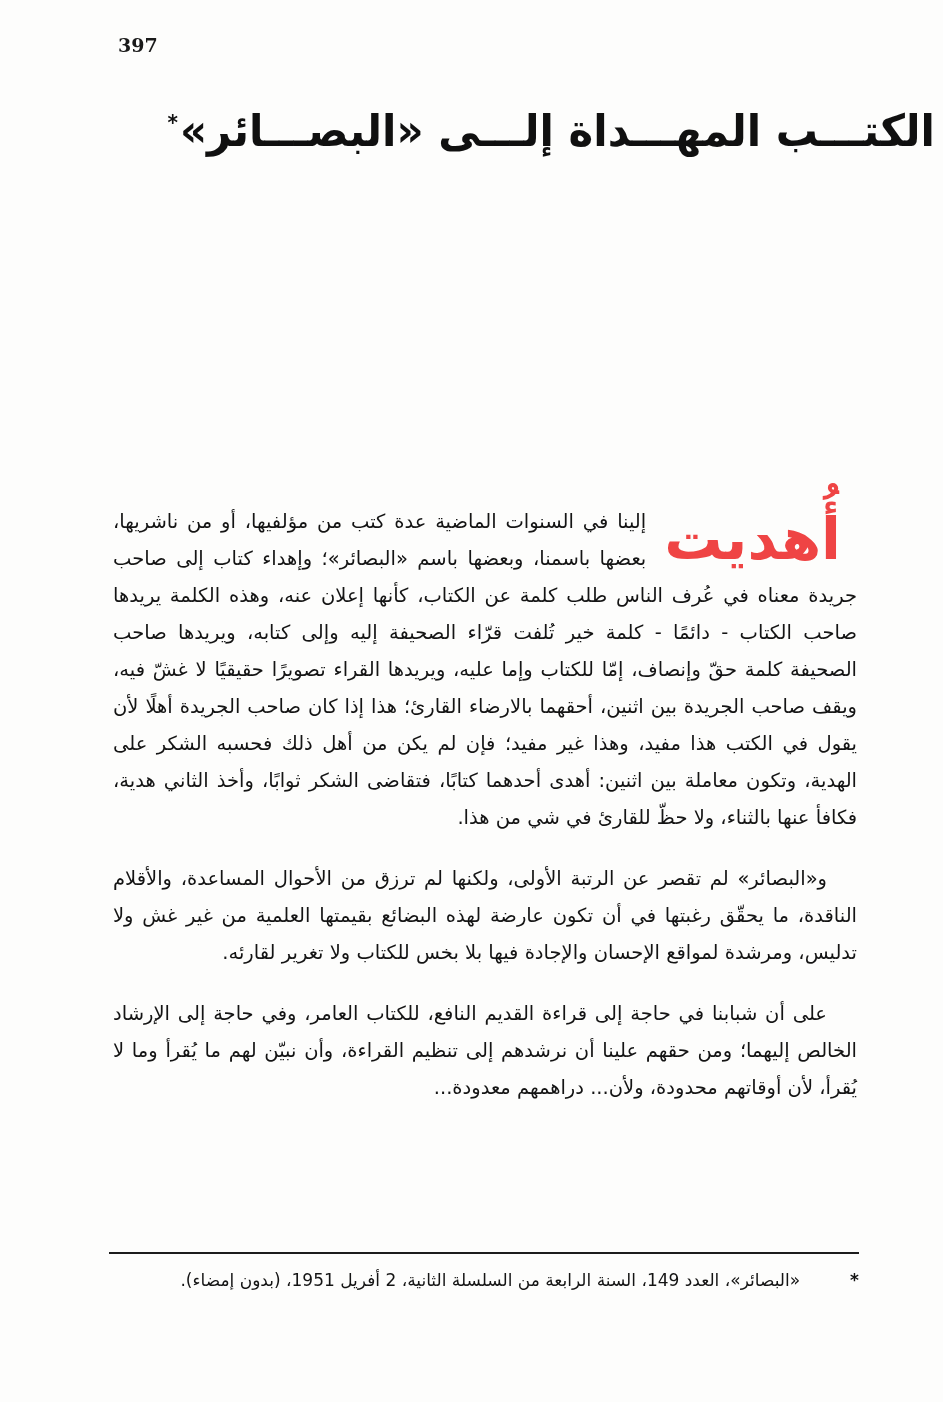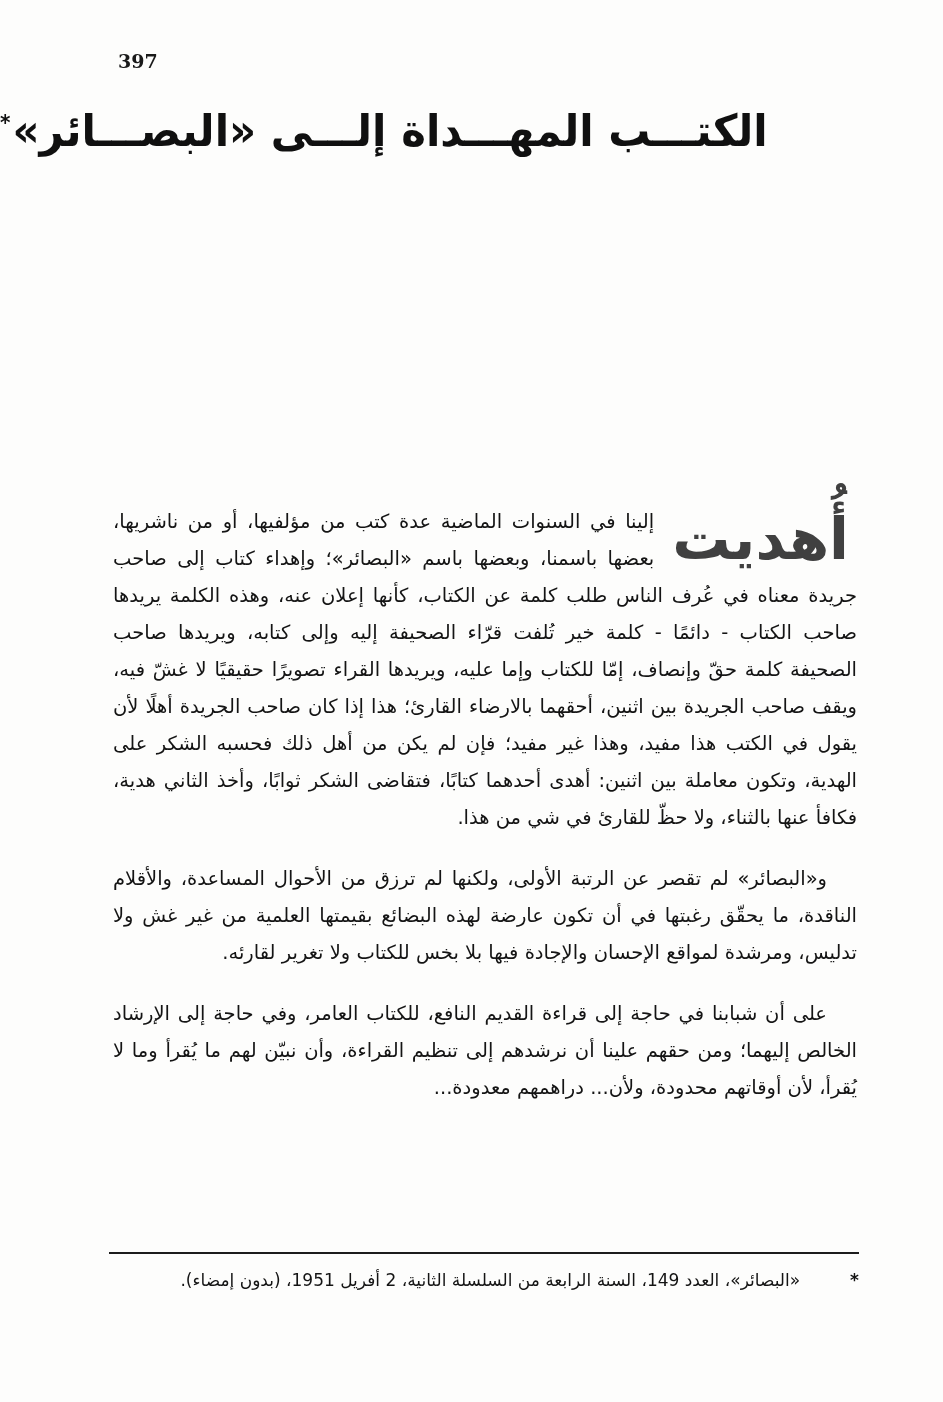--- a/index.html
+++ b/index.html
@@ -11,34 +11,34 @@
     width: 943px;
     height: 1402px;
     margin: 0 auto;
     background: #fdfdfc;
     overflow: hidden;
     color: #161616;
   }
 
   .page-number {
     position: absolute;
-    top: 50px;
+    top: 34px;
     left: 118px;
     font-family: "DejaVu Serif", serif;
     font-weight: bold;
     font-size: 19px;
     color: #1a1a1a;
   }
 
   .title-wrap {
     position: absolute;
     top: 106px;
     left: 0;
-    right: 16px;
-    text-align: left;
+    right: 8px;
+    text-align: right;
     direction: rtl;
   }
   .title {
     display: inline-block;
     font-family: "DejaVu Sans", sans-serif;
     font-weight: bold;
     font-size: 42px;
     line-height: 1.2;
     color: #101010;
     transform: scaleY(1.05);
@@ -62,22 +62,22 @@
     color: #141414;
   }
   .para { margin-bottom: 14px; }
   .para.indent { text-indent: 30px; margin-top: 24px; }
 
   .initial-word {
     float: right;
     font-size: 58px;
     line-height: 68px;
     font-weight: bold;
-    color: #404040;
-    margin: 2px 8px 0 18px;
+    color: #ef4444;
+    margin: 2px 16px 0 18px;
   }
 
   .footnote-area {
     position: absolute;
     top: 1252px;
     right: 84px;
     width: 750px;
     border-top: 2px solid #1c1c1c;
     padding-top: 13px;
     direction: rtl;

